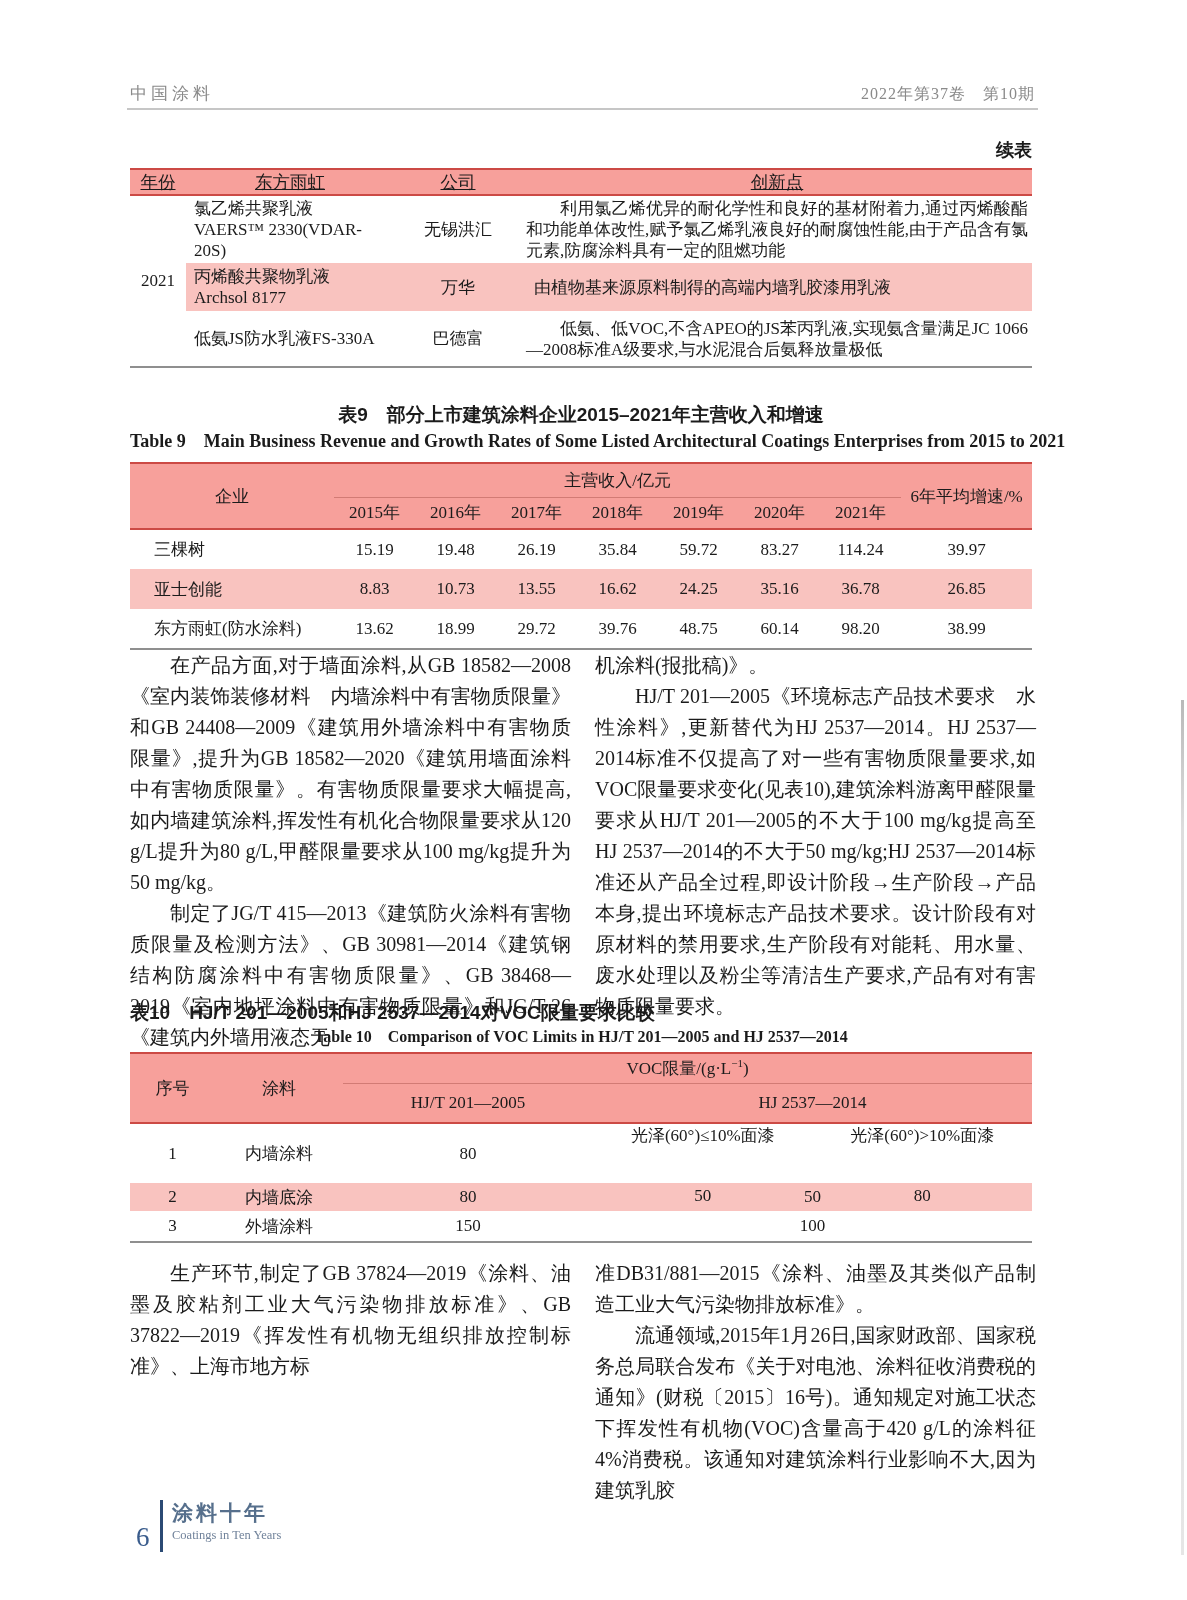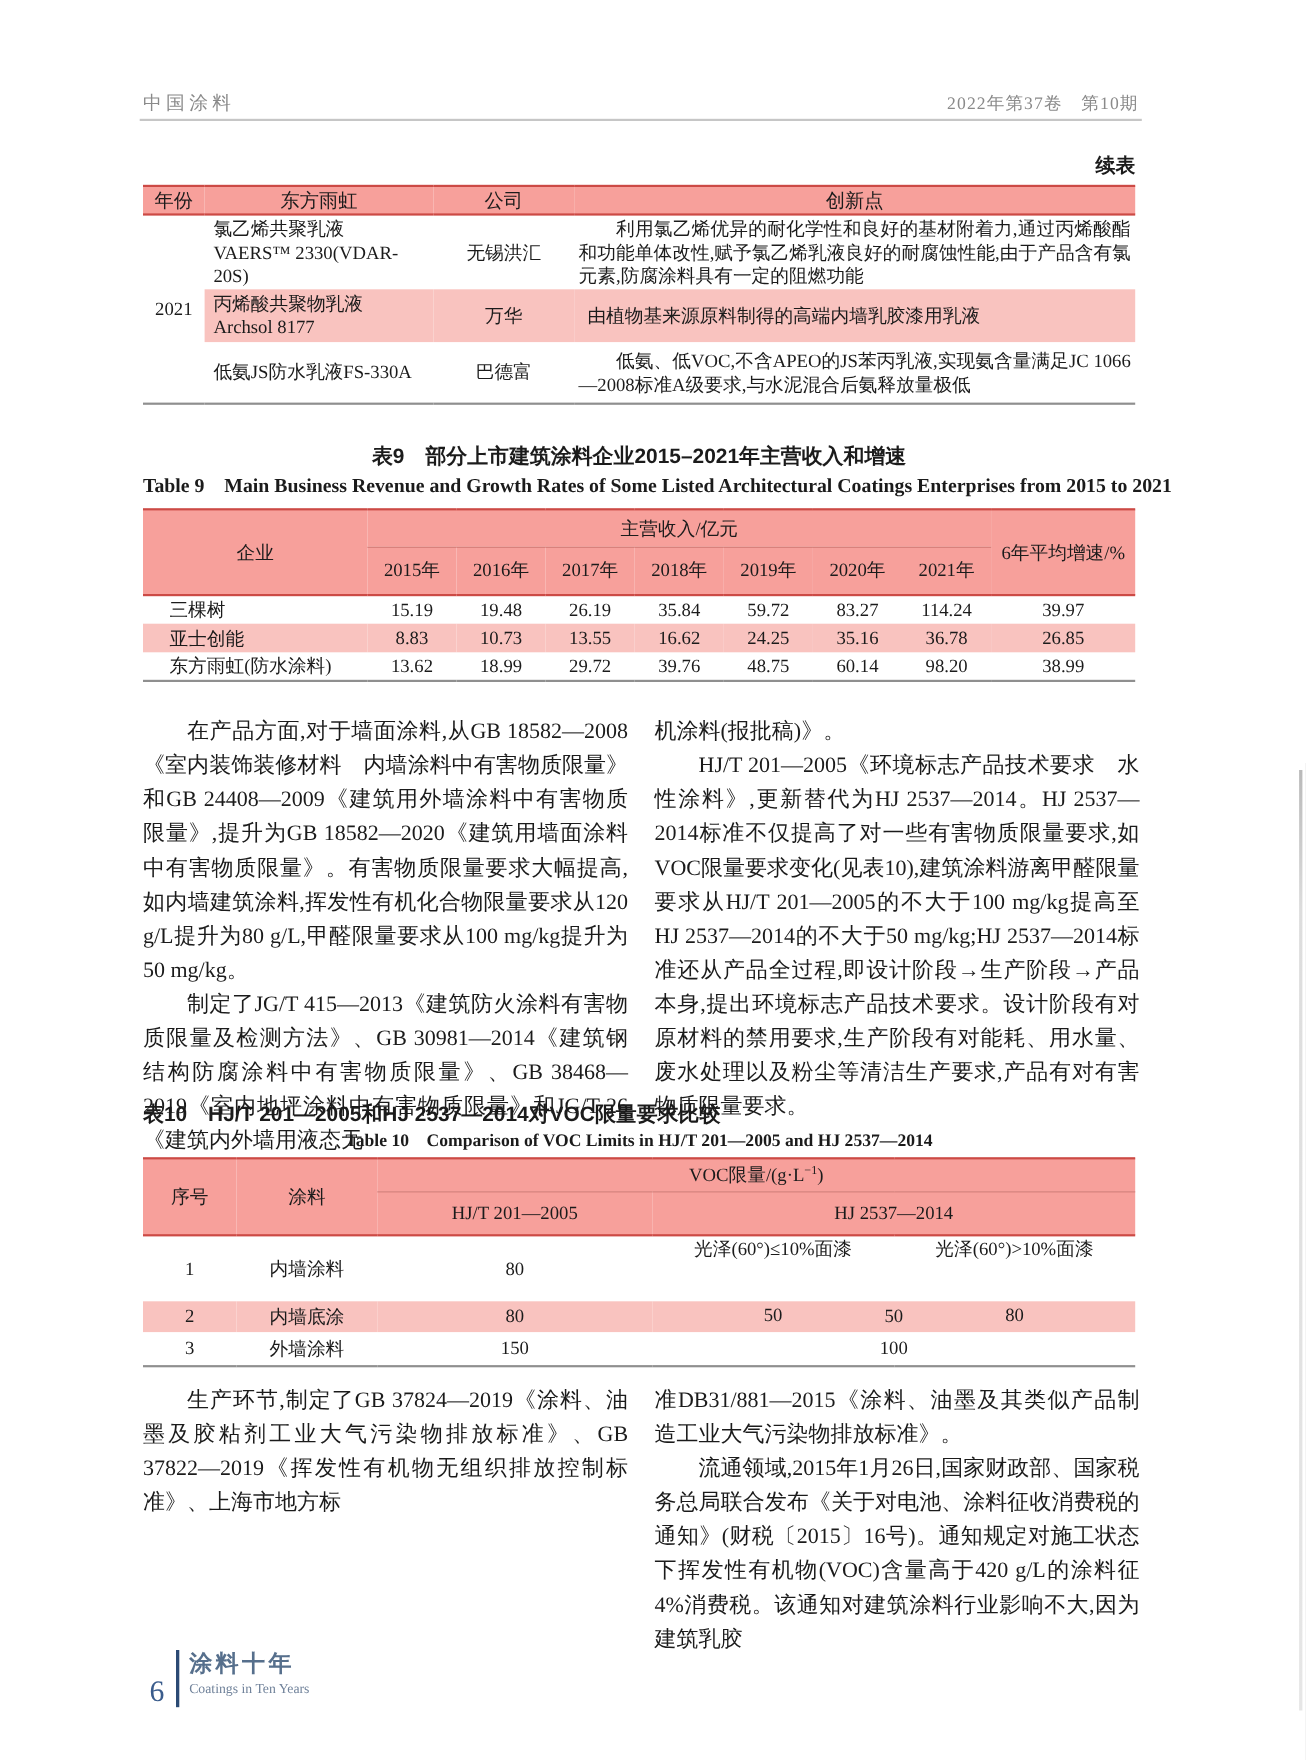--- a/index.html
+++ b/index.html
@@ -25,41 +25,41 @@
     border-top:2.5px solid var(--accent-red,#c0443f);
     border-bottom:2px solid #8f8f8f; }
   table.tbl th, table.tbl td { font-weight:normal; font-size:17px; padding:0; vertical-align:middle; }
   table.tbl thead { background:var(--header-pink,#f7a09b); }
   tr.pink td { background:var(--row-pink,#f9c3bf); }
   .hd-bottom { border-bottom:2px solid var(--accent-red,#cc4a45); }
   .group-underline { border-bottom:1.5px solid #d27b75; }
 
   
   .tbl-cont { top:168px; left:130px; }
-  .tbl-cont thead tr { height:18px; }
+  .tbl-cont thead tr { height:18px;text-decoration:underline; }
   .tbl-cont thead th { text-align:center; font-size:17.5px; }
   .tbl-cont .year-cell { text-align:center; }
   .tbl-cont td.prod { padding-left:8px; line-height:21px; }
   .tbl-cont td.comp { text-align:center; }
   .tbl-cont td.innov { text-align:justify; text-indent:2em; line-height:21px; padding:2px 4px 2px 4px; }
   .tbl-cont td.innov.plain { text-indent:0; text-align:left; padding-left:12px; }
   .tbl-cont tr.r1 { height:64px; }
   .tbl-cont tr.r2 { height:48px; }
   .tbl-cont tr.r3 { height:56px; }
 
   
   .t9-title-zh { top:402px; left:130px; width:902px; text-align:center;
     font-family:"Liberation Sans","DejaVu Sans",sans-serif; font-weight:700; font-size:19px; }
   .t9-title-en { top:429px; left:130px; width:902px; text-align:center;
     font-weight:700; font-size:18px; white-space:nowrap; }
   .tbl-9 { top:462px; left:130px; }
   .tbl-9 thead tr.h1 { height:34px; }
-  .tbl-9 thead tr.h2 { height:44px;margin-left:12px; }
+  .tbl-9 thead tr.h2 { height:32px;margin-left:12px; }
   .tbl-9 thead th { text-align:center; }
-  .tbl-9 tbody tr { height:26px; }
+  .tbl-9 tbody tr { height:40px; }
   .tbl-9 td.ent { padding-left:24px; }
   .tbl-9 td.num, .tbl-9 th { text-align:center; }
 
   
   .cols { left:130px; width:906px; display:flex; gap:24px; }
   .col { width:441px; }
   .para { margin:0; font-size:20px; line-height:31px; text-align:justify; text-indent:2em; }
   .para.cont { text-indent:0; }
 
   .cols-top { top:650px; }

